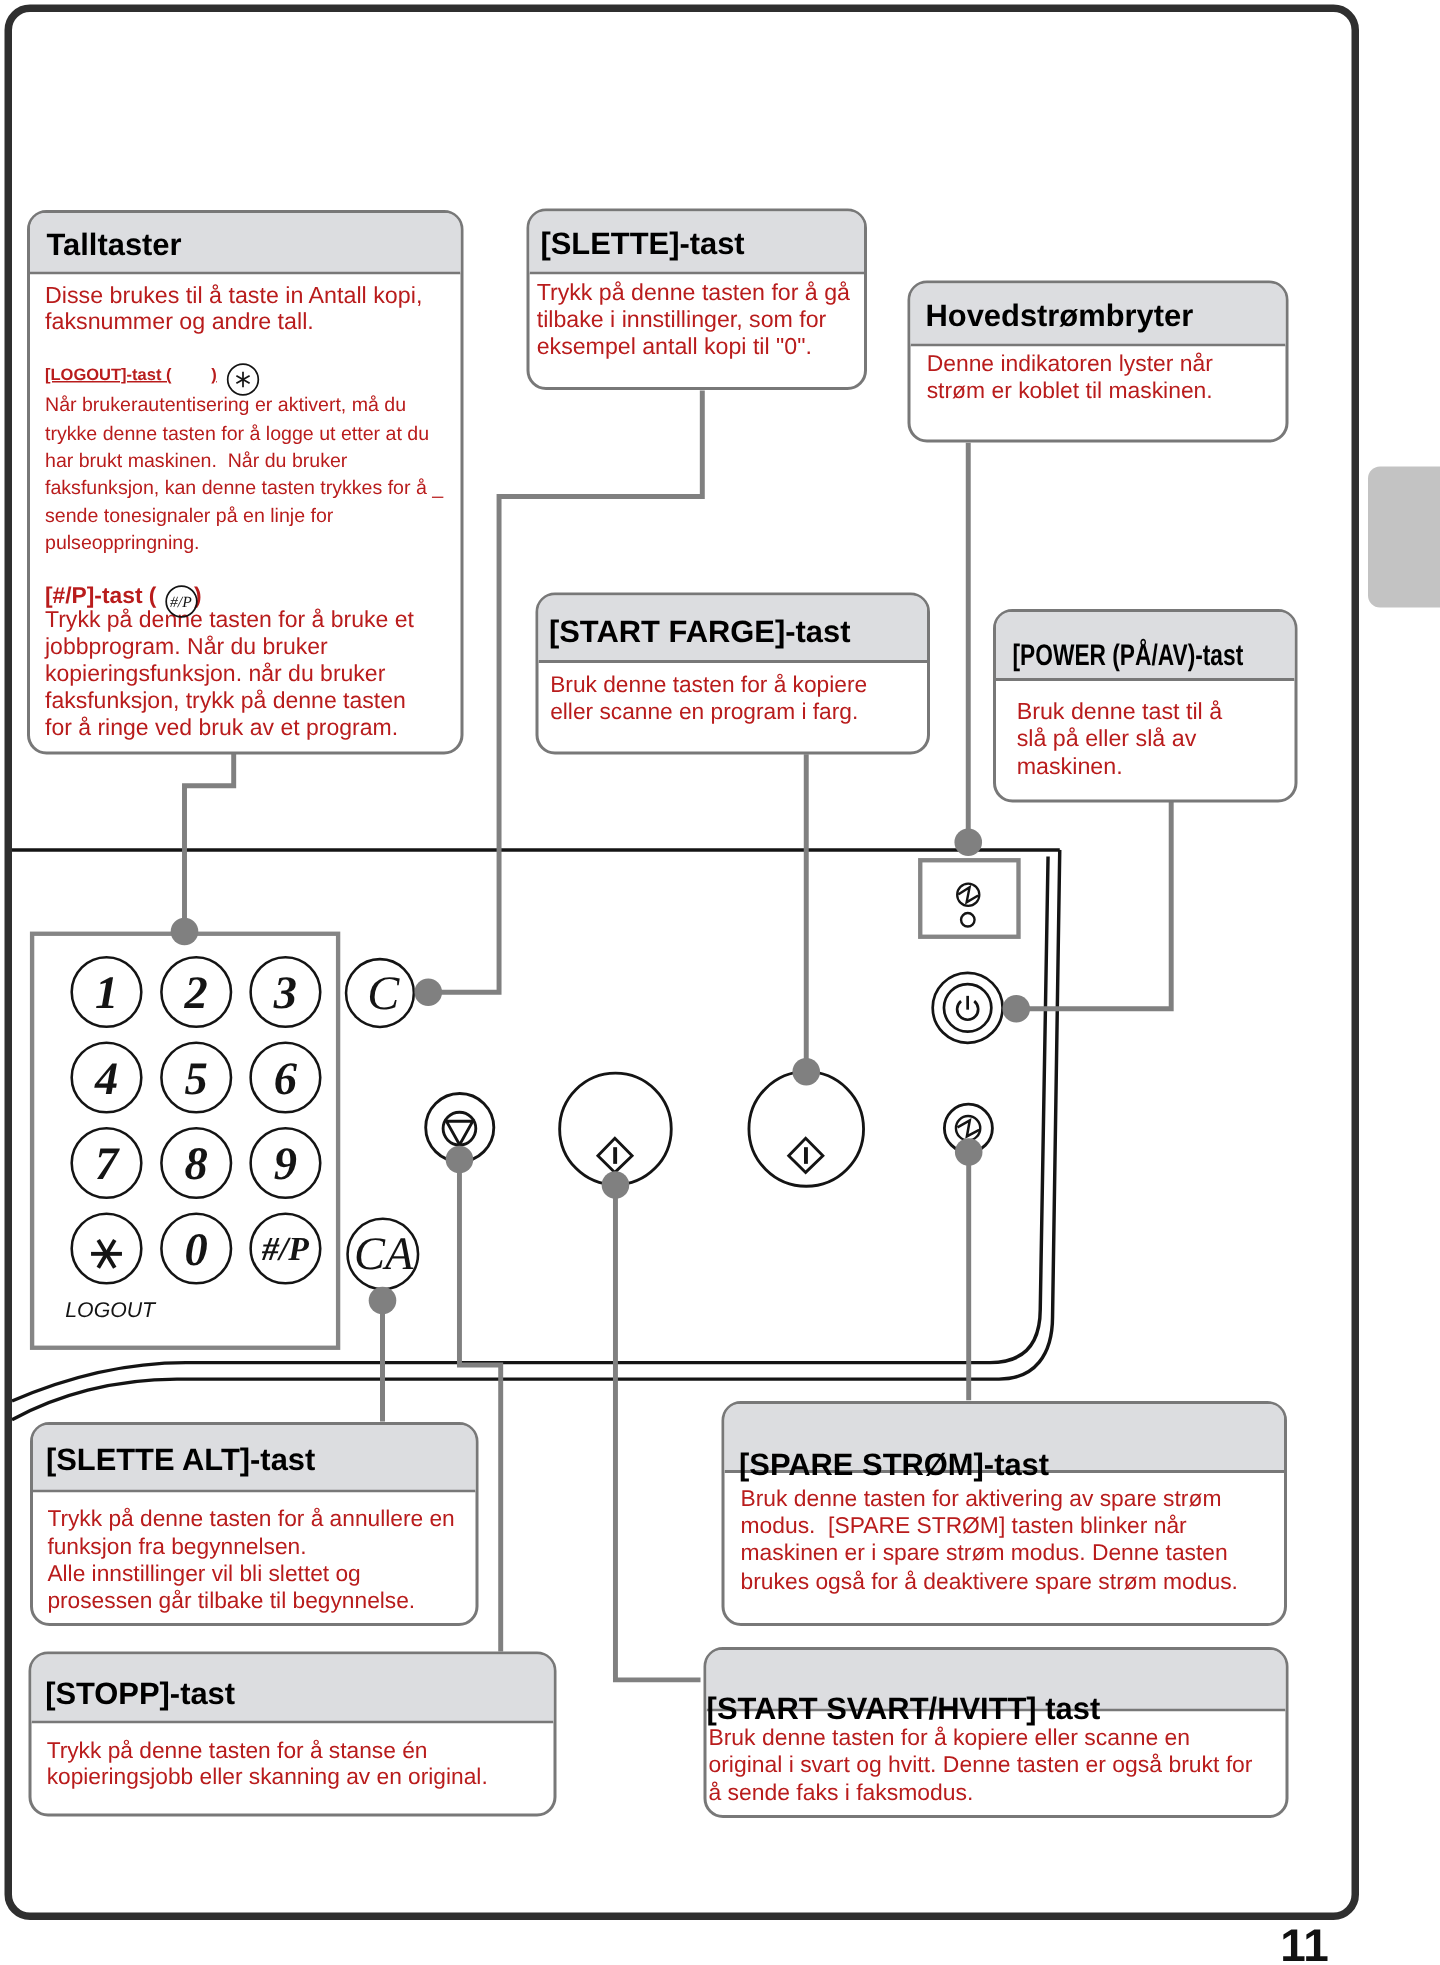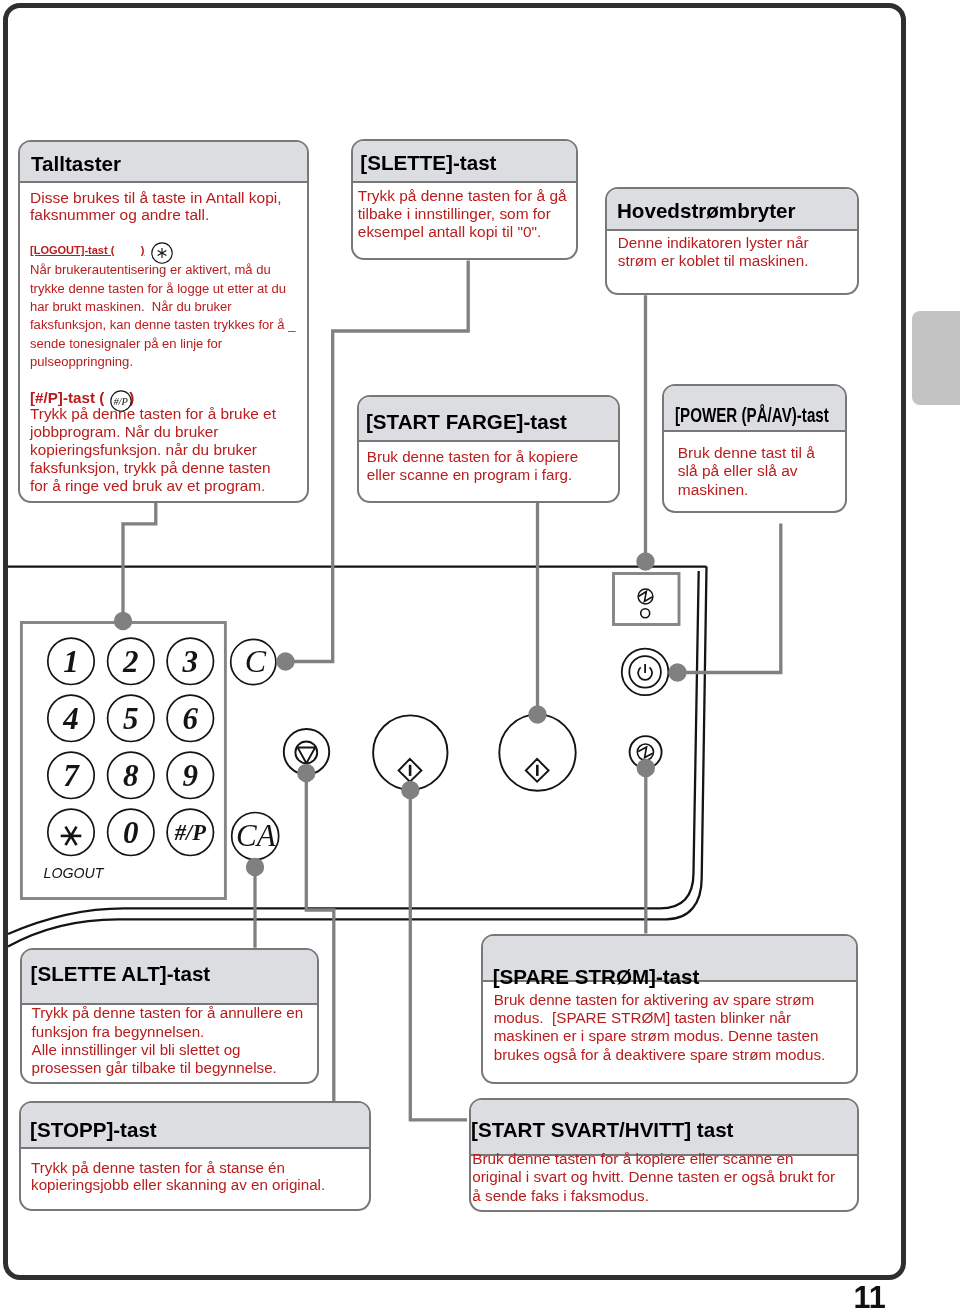--- a/index.html
+++ b/index.html
@@ -50,29 +50,29 @@
     <div class="bd" style="left:10.60px;top:45.02px;right:2px;font-size:15.25px;line-height:18.0px;">Denne indikatoren lyster når
 strøm er koblet til maskinen.</div>
   </div>
 
   <div class="cal" style="left:356.8px;top:395.4px;width:263.2px;height:107.4px;">
     <div class="hd" style="height:44.6px;line-height:44.6px;padding-top:2.16px;padding-left:7.20px;font-size:20.60px;"><span style="display:inline-block;">[START FARGE]-tast</span></div>
     <div class="bd" style="left:8.00px;top:50.85px;right:2px;font-size:15.15px;line-height:18.0px;">Bruk denne tasten for å kopiere
 eller scanne en program i farg.</div>
   </div>
 
-  <div class="cal" style="left:661.6px;top:384px;width:185px;height:128.5px;">
+  <div class="cal" style="left:661.6px;top:406px;width:203px;height:128.5px;">
     <div class="hd" style="height:45.9px;line-height:45.9px;padding-top:6.95px;padding-left:11.00px;font-size:19.90px;"><span style="display:inline-block;transform:scaleX(0.762);transform-origin:0 0;">[POWER (PÅ/AV)-tast</span></div>
     <div class="bd" style="left:14.20px;top:58.08px;right:2px;font-size:15.50px;line-height:18.3px;">Bruk denne tast til å
 slå på eller slå av
 maskinen.</div>
   </div>
 
   <div class="cal" style="left:20.1px;top:947.7px;width:299.0px;height:136.3px;">
-    <div class="hd" style="height:55px;line-height:43.9px;padding-top:2.11px;padding-left:8.50px;font-size:20.60px;"><span style="display:inline-block;">[SLETTE ALT]-tast</span></div>
+    <div class="hd" style="height:45px;line-height:43.9px;padding-top:2.11px;padding-left:8.50px;font-size:20.60px;"><span style="display:inline-block;">[SLETTE ALT]-tast</span></div>
     <div class="bd" style="left:9.50px;top:54.75px;right:2px;font-size:15.16px;line-height:18.2px;">Trykk på denne tasten for å annullere en
 funksjon fra begynnelsen.
 Alle innstillinger vil bli slettet og
 prosessen går tilbake til begynnelse.</div>
   </div>
 
   <div class="cal" style="left:19.3px;top:1101.0px;width:351.3px;height:110.0px;">
     <div class="hd" style="height:45.5px;line-height:45.5px;padding-top:3.61px;padding-left:8.80px;font-size:20.60px;"><span style="display:inline-block;">[STOPP]-tast</span></div>
     <div class="bd" style="left:9.80px;top:55.50px;right:2px;font-size:15.16px;line-height:17.9px;">Trykk på denne tasten for å stanse én
 kopieringsjobb eller skanning av en original.</div>
@@ -80,21 +80,21 @@
 
   <div class="cal" style="left:481.0px;top:933.5px;width:377.1px;height:150.2px;">
     <div class="hd" style="height:46.3px;line-height:46.3px;padding-top:18px;padding-left:9.70px;font-size:20.60px;"><span style="display:inline-block;">[SPARE STRØM]-tast</span></div>
     <div class="bd" style="left:10.70px;top:55.53px;right:2px;font-size:15.22px;line-height:18.2px;">Bruk denne tasten for aktivering av spare strøm
 modus.  [SPARE STRØM] tasten blinker når
 maskinen er i spare strøm modus. Denne tasten
 brukes også for å deaktivere spare strøm modus.</div>
   </div>
 
   <div class="cal" style="left:468.7px;top:1098.2px;width:390.6px;height:113.5px;">
-    <div class="hd" style="height:56px;line-height:47.2px;padding-top:6px;padding-left:0.40px;font-size:20.60px;"><span style="display:inline-block;">[START SVART/HVITT] tast</span></div>
+    <div class="hd" style="height:41px;line-height:47.2px;padding-top:16px;padding-left:0.40px;font-size:20.60px;"><span style="display:inline-block;">[START SVART/HVITT] tast</span></div>
     <div class="bd" style="left:1.60px;top:49.85px;right:2px;font-size:15.29px;line-height:18.3px;">Bruk denne tasten for å kopiere eller scanne en
 original i svart og hvitt. Denne tasten er også brukt for
 å sende faks i faksmodus.</div>
   </div>
 
   <div class="cal" style="left:18.0px;top:140.0px;width:291.0px;height:362.5px;">
     <div class="hd" style="height:40.6px;line-height:40.6px;padding-top:1.96px;padding-left:11.0px;">Talltaster</div>
     <div class="bd" style="left:10px;top:48.18px;right:2px;font-size:15.5px;line-height:16.9px;">Disse brukes til å taste in Antall kopi,
 faksnummer og andre tall.</div>
     <div class="bd" style="left:10px;top:98.83px;right:2px;font-size:11px;line-height:19px;font-weight:bold;white-space:nowrap;text-decoration:underline;"><span>[LOGOUT]-tast (</span><span style="display:inline-block;width:26.5px"></span><span>)</span></div>

